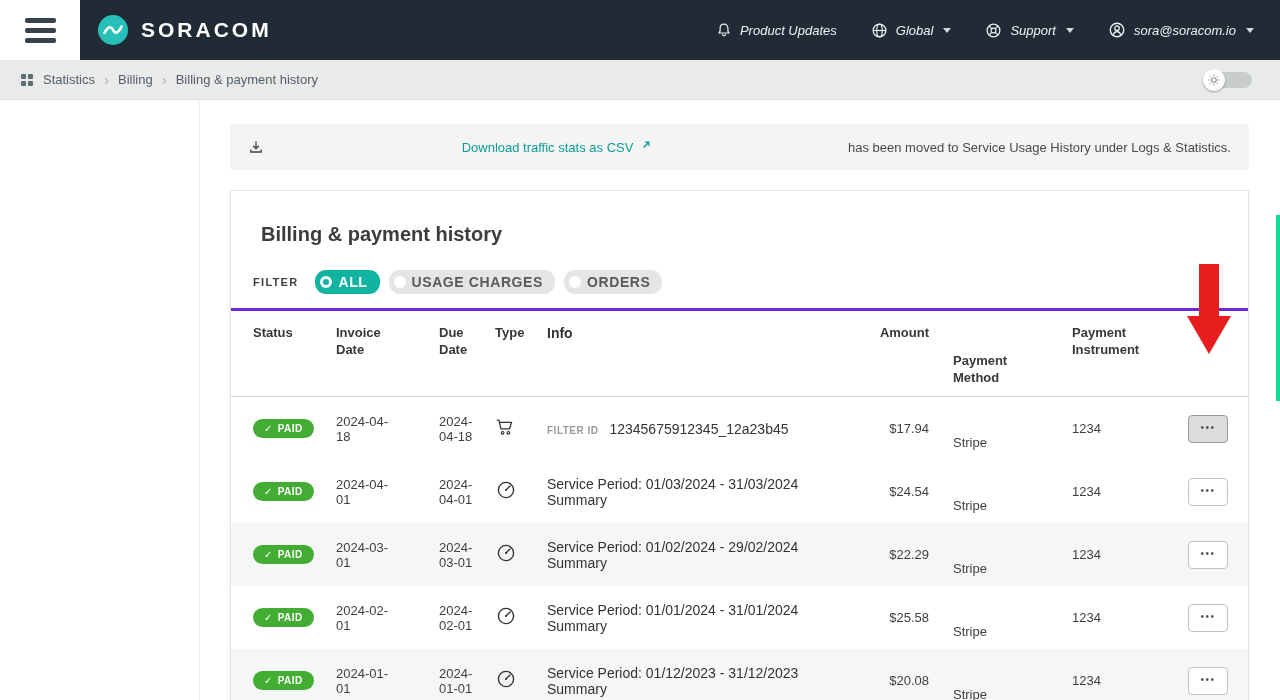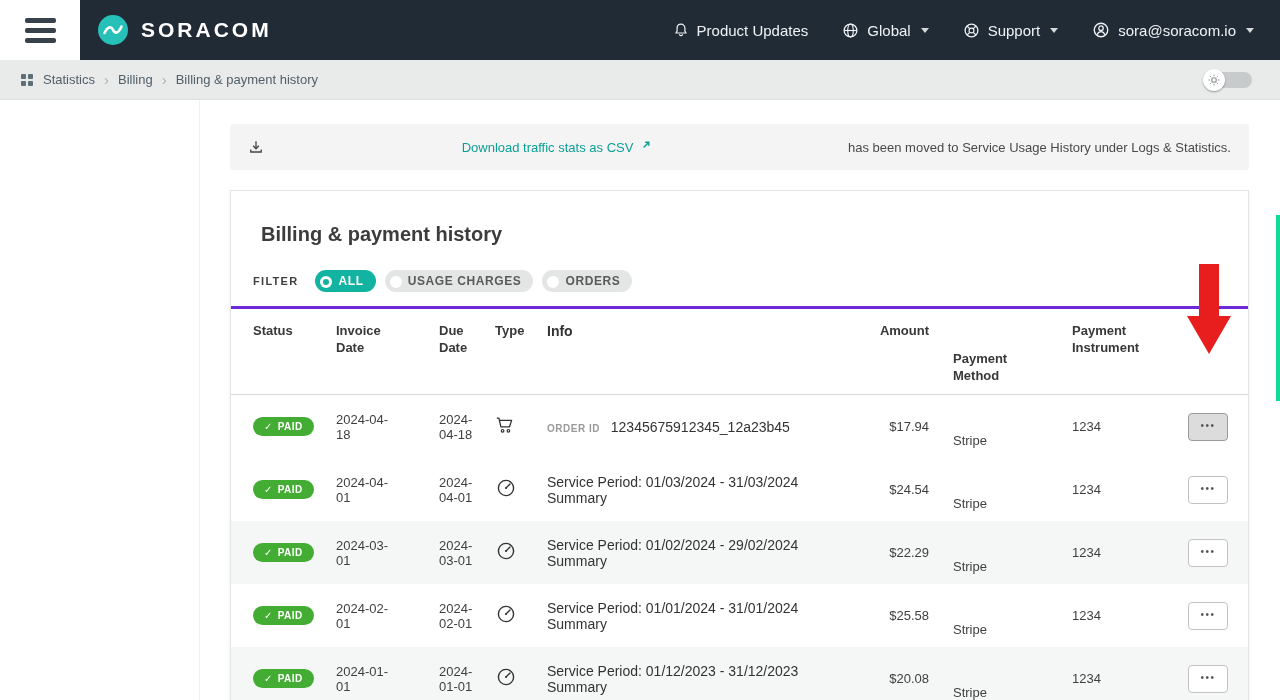--- a/index.html
+++ b/index.html
@@ -8,21 +8,21 @@
 
   
   .topbar { position:absolute; top:0; left:0; width:1280px; height:60px;
     background:#212b36; display:flex; align-items:center; z-index:10; }
   .hamburger { width:80px; height:60px; background:#fff; border:0; cursor:pointer;
     display:flex; flex-direction:column; align-items:center; justify-content:center; gap:5px; }
   .hamburger .bar { width:31px; height:5px; background:#37424a; border-radius:2px; }
   .brand { display:flex; align-items:center; gap:11px; margin-left:16px; }
   .brand-name { color:#fff; font-size:21px; font-weight:bold; letter-spacing:3px; }
   .topnav { margin-left:auto; display:flex; align-items:center; gap:34px; padding-right:26px; }
-  .nav-item { display:flex; align-items:center; gap:8px; color:#eef2f4; font-size:15px; cursor:pointer; }
+  .nav-item { display:flex; align-items:center; gap:8px; color:#eef2f4; font-size:13px; cursor:pointer;font-style:italic; }
   .caret { margin-left:2px; display:inline-flex; }
 
   
   .crumbbar { position:absolute; top:60px; left:0; width:1280px; height:40px;
     background:#e9eaea; border-bottom:1px solid #dedfdf; display:flex; align-items:center;
     padding:0 20px; gap:9px; color:#52606a; font-size:13px; z-index:9; }
   .crumb { cursor:pointer; }
   .crumb-sep { color:#adb3b6; font-size:15px; line-height:1; }
   .theme-toggle { margin-left:auto; margin-right:8px; position:relative; width:46px; height:16px;
     background:#c7cbcc; border-radius:8px; cursor:pointer; }
@@ -39,22 +39,22 @@
     display:flex; align-items:center; gap:8px; padding:0 18px; font-size:13px; color:#4a4a4a;justify-content:space-between; }
   .notice-link { color:#0c9e96; cursor:pointer; display:inline-flex; align-items:center; gap:5px; }
 
   
   .card { position:relative; margin-top:20px; background:#fff; border:1px solid #e5e5e5;
     box-shadow:0 1px 4px rgba(0,0,0,.07); height:620px; }
   .card-title { padding:32px 30px 24px; font-size:20px; font-weight:bold; color:#3c3c3c; }
 
   .filter-row { display:flex; align-items:center; gap:9px; padding:0 22px 14px; border-bottom:3px solid #6d28d9; }
   .filter-label { font-size:11px; font-weight:bold; letter-spacing:1.3px; color:#3f3f3f; margin-right:8px; }
-  .pill { display:inline-flex; align-items:flex-end; gap:6px; background:#e4e5e5; border-radius:11px;
-    padding:4px 12px 4px 5px; font-size:12px; font-weight:bold; letter-spacing:.6px; color:#5a5a5a; cursor:pointer; }
+  .pill { display:inline-flex; align-items:center; gap:6px; background:#e4e5e5; border-radius:11px;
+    padding:4px 12px 4px 5px; font-size:14px; font-weight:bold; letter-spacing:.6px; color:#5a5a5a; cursor:pointer; }
   .pill .radio { width:12px; height:12px; border-radius:50%; background:#fff;
     display:flex; align-items:center; justify-content:center; }
   .pill.selected { background:#12b3a1; color:#fff; }
   .pill.selected .radio::after { content:""; width:6px; height:6px; border-radius:50%; background:#12b3a1; }
 
   
   .thead { display:flex; align-items:flex-start; padding:14px 20px 10px 22px;
     border-bottom:1px solid #d8d8d8; font-size:13px; font-weight:bold; color:#383838; line-height:1.27; }
   .cell { padding-right:8px; }
   .col-status { width:83px; }
@@ -257,21 +257,21 @@
         <div class="cell col-invoice">2024-04-18</div>
         <div class="cell col-due">2024-04-18</div>
         <div class="cell col-type">
           <svg width="20" height="20" viewBox="0 0 20 20">
             <path d="M1.8 3.2h2.1l2 8.6h8.6l2.1-6.4H4.6" fill="none" stroke="#333" stroke-width="1.3" stroke-linejoin="round"></path>
             <circle cx="7.6" cy="15.8" r="1.3" fill="none" stroke="#333" stroke-width="1.2"></circle>
             <circle cx="13.4" cy="15.8" r="1.3" fill="none" stroke="#333" stroke-width="1.2"></circle>
           </svg>
         </div>
         <div class="cell col-info">
-          <span class="orderid-label">ORDER ID</span>
+          <span class="orderid-label">FILTER ID</span>
           <span>12345675912345_12a23b45</span>
         </div>
         <div class="cell col-amount">$17.94</div>
         <div class="cell col-method">Stripe</div>
         <div class="cell col-instrument">1234</div>
         <div class="cell col-actions">
           <button class="dots-btn active">
             <span>•••</span>
           </button>
         </div>

